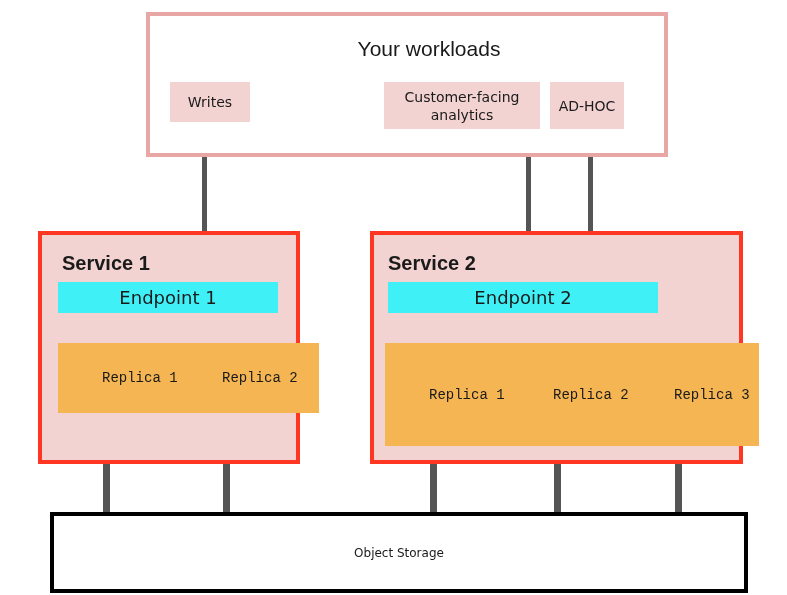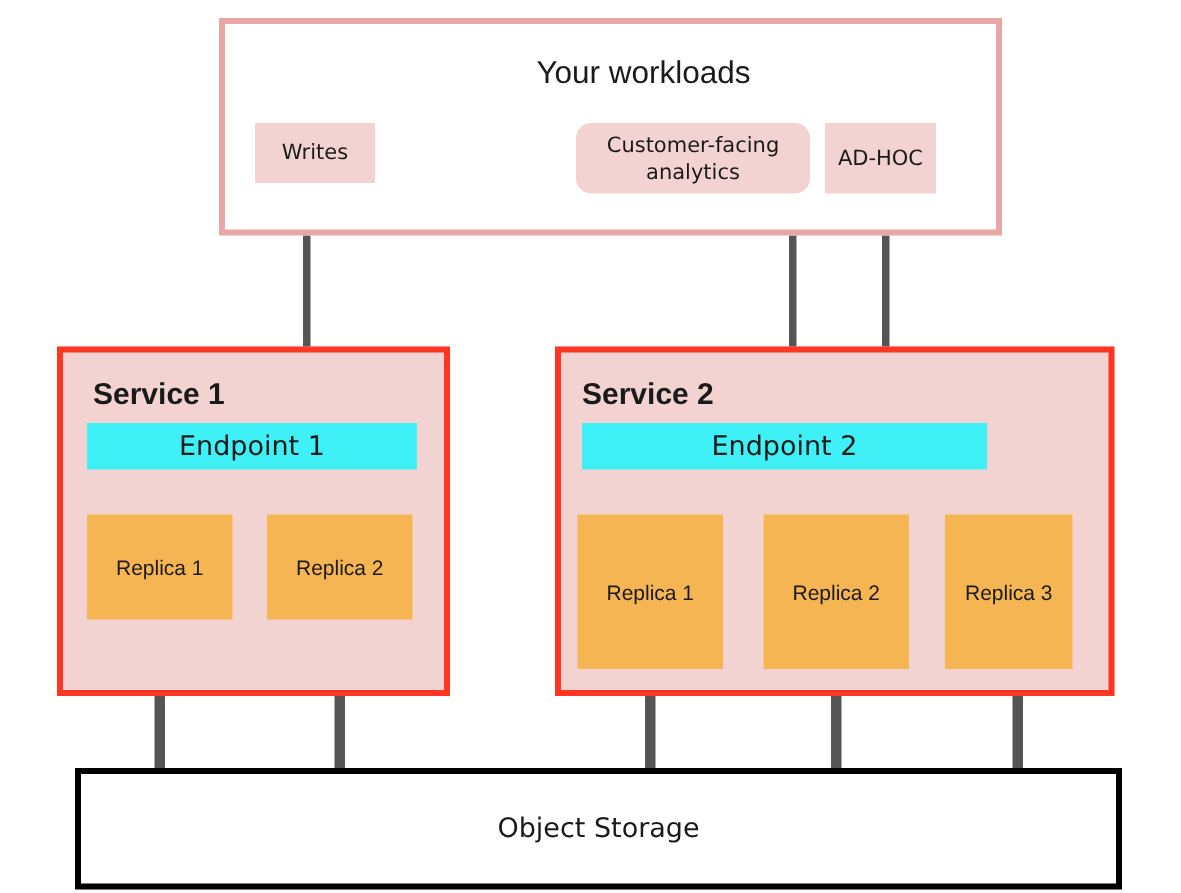--- a/index.html
+++ b/index.html
@@ -96,39 +96,39 @@
     color: #1a1a1a;
     z-index: 4;
   }
 
   
   .replica {
     position: absolute;
     background: #f5b553;
     display: flex;
     align-items: center;
-    justify-content: center;
-    font-family: Liberation Sans, sans-serif;
+    font-family: Liberation Mono, monospace;
     font-size: 14px;
     color: #1a1a1a;
     z-index: 4;
+    padding-left: 44px;
   }
 
   
   .storage {
     position: absolute;
     left: 50px; top: 512px;
     width: 690px; height: 73px;
     background: #ffffff;
     border: 4px solid #000000;
     display: flex;
     align-items: center;
     justify-content: center;
     font-family: "DejaVu Sans", sans-serif;
-    font-size: 18px;
+    font-size: 12px;
     color: #1a1a1a;
     z-index: 3;
   }
 </style>
 </head>
 <body>
 
 <div id="canvas">
 
   <div class="conn-layer">
@@ -164,21 +164,21 @@
   </div>
 
   <div class="abs workloads">
     <div class="workloads-title">Your workloads</div>
   </div>
 
   <div class="chip" style="left:170px; top:82px; width:80px; height:40px;">
     <span>Writes</span>
   </div>
 
-  <div class="chip" style="left:384px; top:82px; width:156px; height:47px;border-radius:10px;">
+  <div class="chip" style="left:384px; top:82px; width:156px; height:47px;">
     <span>Customer-facing analytics</span>
   </div>
 
   <div class="chip" style="left:550px; top:82px; width:74px; height:47px;">
     <span>AD-HOC</span>
   </div>
 
   <div class="abs service" style="left:38px; top:231px; width:262px; height:233px;">
     <div class="service-title" style="left:20px; top:16px;">Service 1</div>
   </div>

